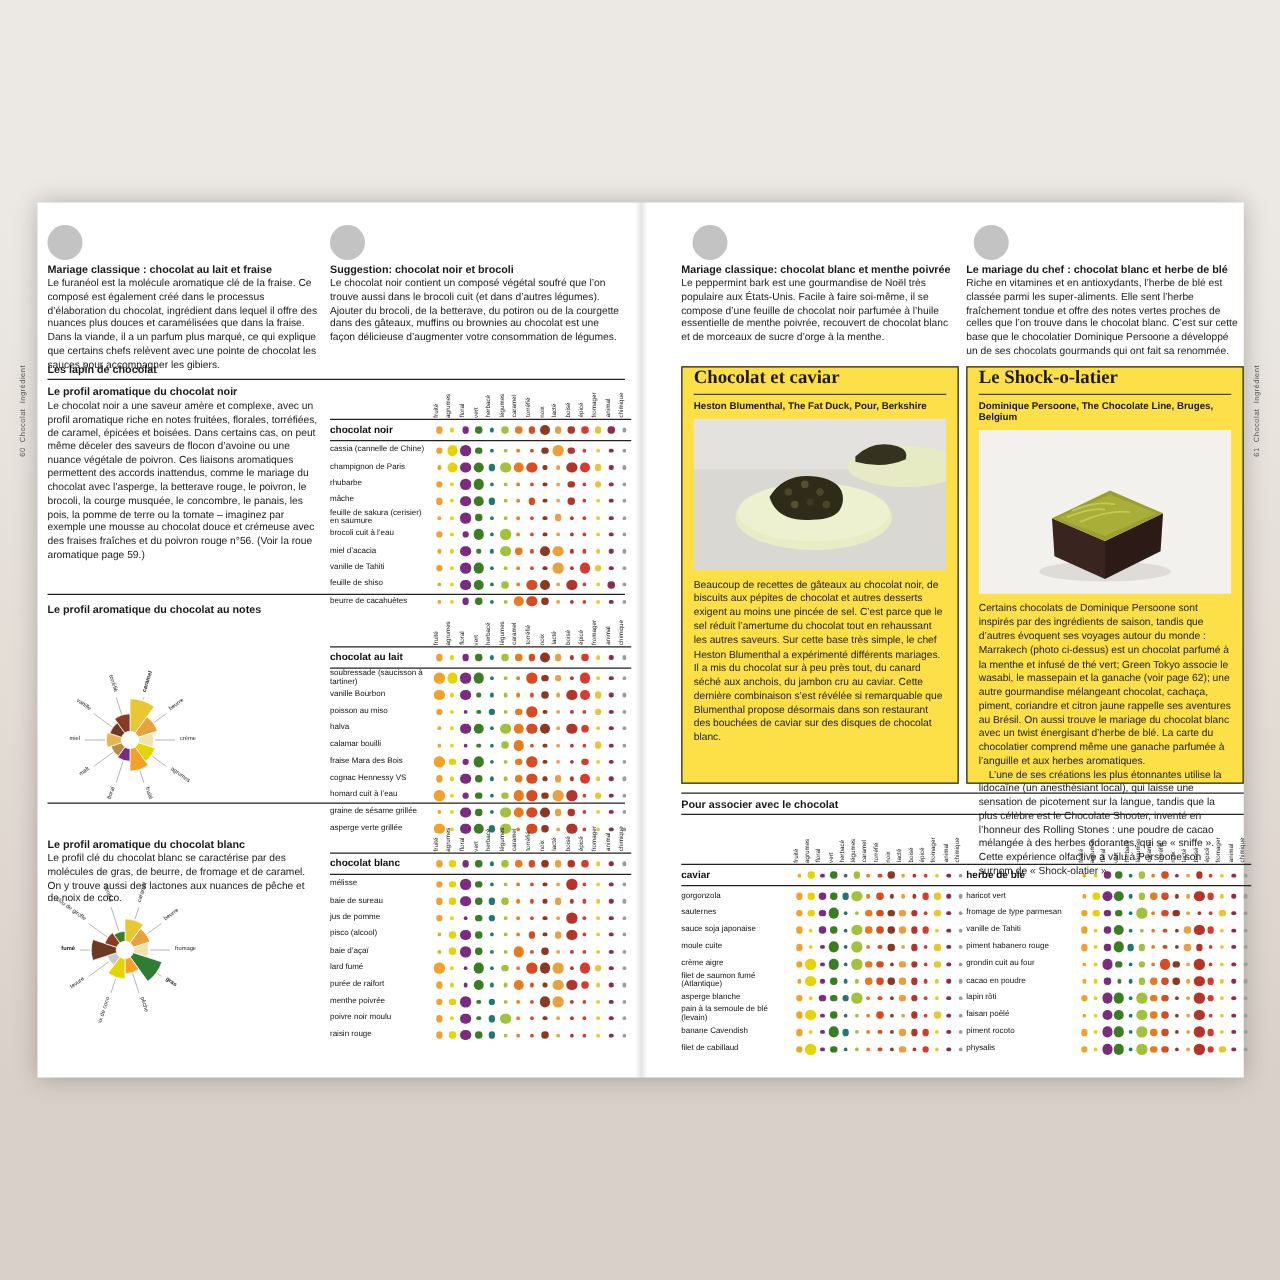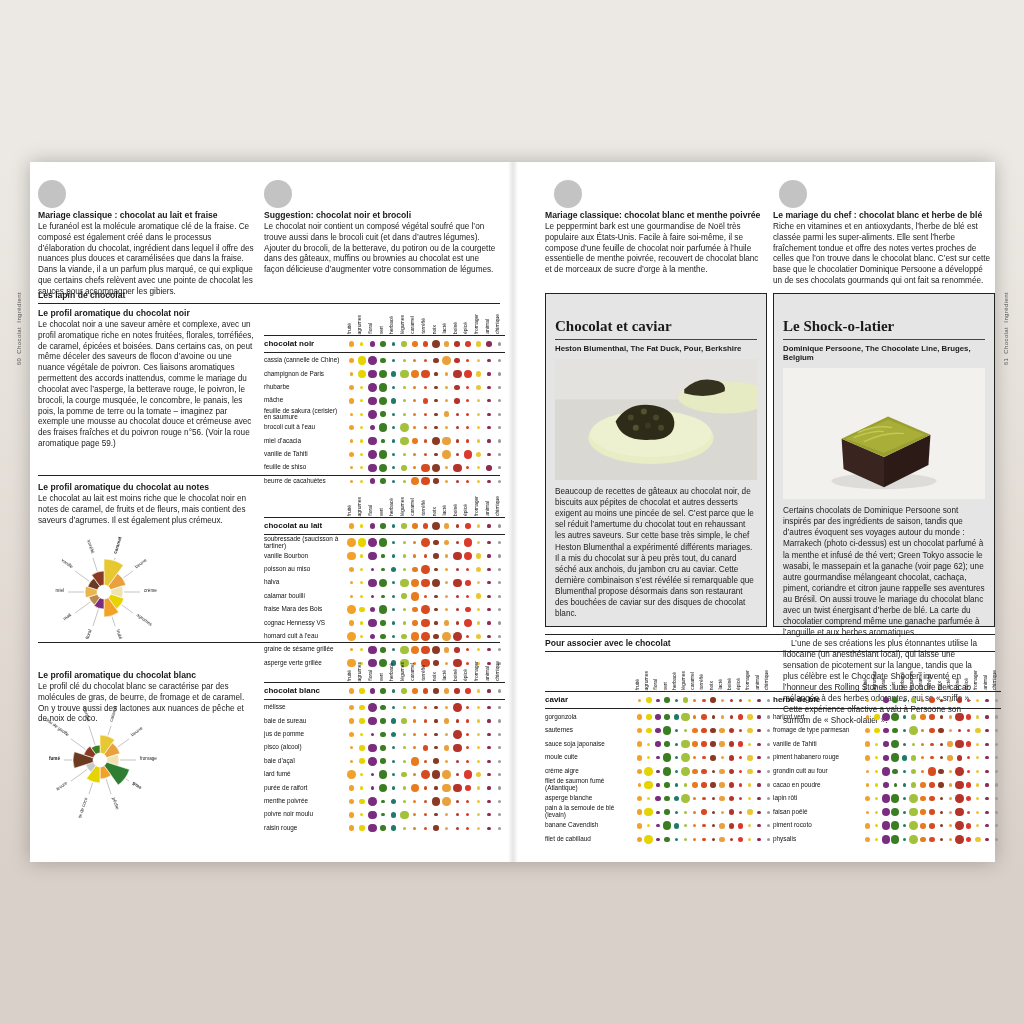--- a/index.html
+++ b/index.html
@@ -27,21 +27,21 @@
   .mx-headers .spacer{flex:0 0 var(--lw);}
   .mx-headers .hcell{width:var(--cw);height:36px;display:flex;align-items:flex-end;justify-content:center;}
   .mx-headers .hcell span{writing-mode:vertical-rl;transform:rotate(180deg);font-size:5px;color:#111;line-height:1;}
   .mx-rule{height:1.3px;background:#222;margin:1px 0;}
   .mx-row{display:flex;align-items:center;height:var(--rh);}
   .mx-row .lbl{flex:0 0 var(--lw);font-size:6.4px;color:#111;line-height:1.05;padding-right:2px;}
   .mx-row.title .lbl{font-size:8px;font-weight:bold;}
   .mx-row .cell{width:var(--cw);display:flex;align-items:center;justify-content:center;}
   .mx-row .dot{border-radius:50%;display:block;}
   
-  .casebox{position:absolute;border:1.2px solid #222;background:#e5e5e5;padding:24px 9px;box-sizing:border-box;}
+  .casebox{position:absolute;border:1.2px solid #222;background:#fde047;padding:0 9px;box-sizing:border-box;}
   .casebox h2{font-family:"Liberation Serif",serif;font-size:15px;margin:0 0 4px 0;border-bottom:1px solid #444;padding-bottom:4px;}
   .casebox h5{font-size:7.8px;margin:3px 0 6px 0;}
   .casebox p{font-size:8.2px;line-height:1.35;margin:6px 0 0 0;color:#222;}
   .photo{width:100%;display:block;}
   .pairhead{position:absolute;font-size:8.6px;font-weight:bold;border-top:1.4px solid #222;border-bottom:1.4px solid #222;padding:3px 0 3px 0;}
   .wheel{position:absolute;}
 </style>
 </head>
 <body>
 
@@ -648,21 +648,20 @@
         </span>
         <span class="cell">
           <span class="dot" style="width: 3.2px; height: 3.2px; background: rgb(155, 155, 155);"></span>
         </span>
       </div>
     </div>
 
   <div class="rule-full" style="left:8px;top:313px;width:462px;"></div>
   <div class="profile" style="left:8px;top:320px;width:216px;">
     <h4>Le profil aromatique du chocolat au notes</h4>
-    <p>Le chocolat au lait est moins riche que le chocolat noir en notes de caramel, de fruits et de fleurs, mais contient des saveurs d’agrumes. Il est également plus crémeux.</p>
   </div>
   <div class="wheel" style="left:12px;top:372px;"><svg width="124" height="116">
         <path d="M62 51 L62 25 A33 33 0 0 1 81.39691332565161 31.302439185626735 L66.11449676604731 52.33688103937537 A7 7 0 0 0 62 51 Z" fill="#E8C832" stroke="#fff" stroke-width=".6"></path>
         <line x1="72.50657780874822" y1="25.664078445964783" x2="73.1246117974981" y2="23.761965413374476" stroke="#888" stroke-width=".5"></line>
         <text x="74.36067977499789" y="19.95773934819386" transform="rotate(-72 74.36067977499789 19.95773934819386)" font-size="4.6" text-anchor="start" fill="#222" font-weight="bold">caramel</text>
         <path d="M66.11449676604731 52.33688103937537 L75.51906080272688 39.39260912937621 A23 23 0 0 1 83.87429987478853 50.89260912937621 L68.65739561406608 55.83688103937537 A7 7 0 0 0 66.11449676604731 52.33688103937537 Z" fill="#E8A13C" stroke="#fff" stroke-width=".6"></path>
         <line x1="81.41640786499875" y1="43.89315394498065" x2="91.1246117974981" y2="36.839730917470966" stroke="#888" stroke-width=".5"></line>
         <text x="94.36067977499789" y="34.48858990830107" transform="rotate(-36 94.36067977499789 34.48858990830107)" font-size="4.6" text-anchor="start" fill="#222">beurre</text>
         <path d="M68.65739561406608 55.83688103937537 L80.07007380960792 52.128677106876 A19 19 0 0 1 80.07007380960792 63.871322893124 L68.65739561406608 60.16311896062463 A7 7 0 0 0 68.65739561406608 55.83688103937537 Z" fill="#F0E3B0" stroke="#fff" stroke-width=".6"></path>
         <line x1="82" y1="58" x2="98" y2="58" stroke="#888" stroke-width=".5"></line>

